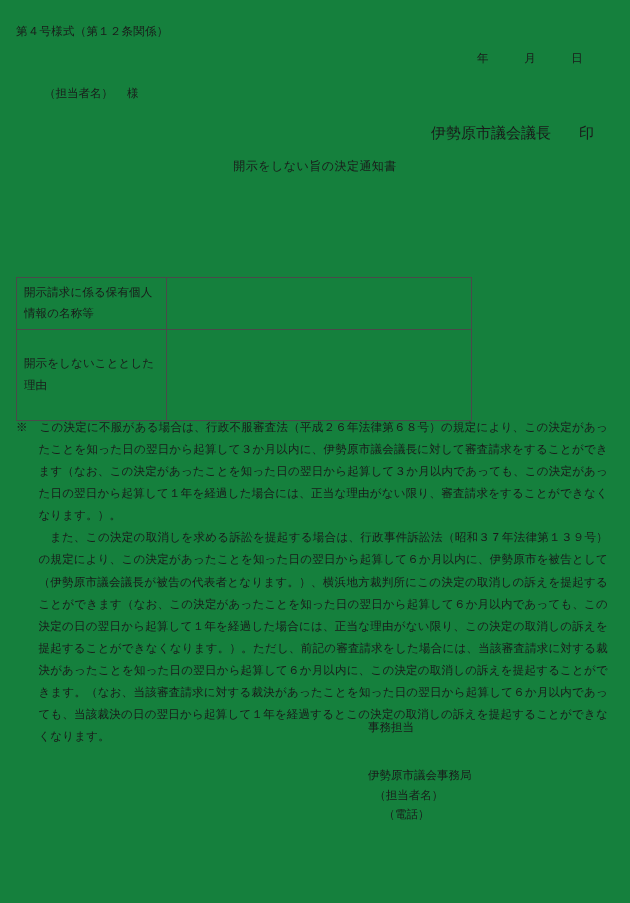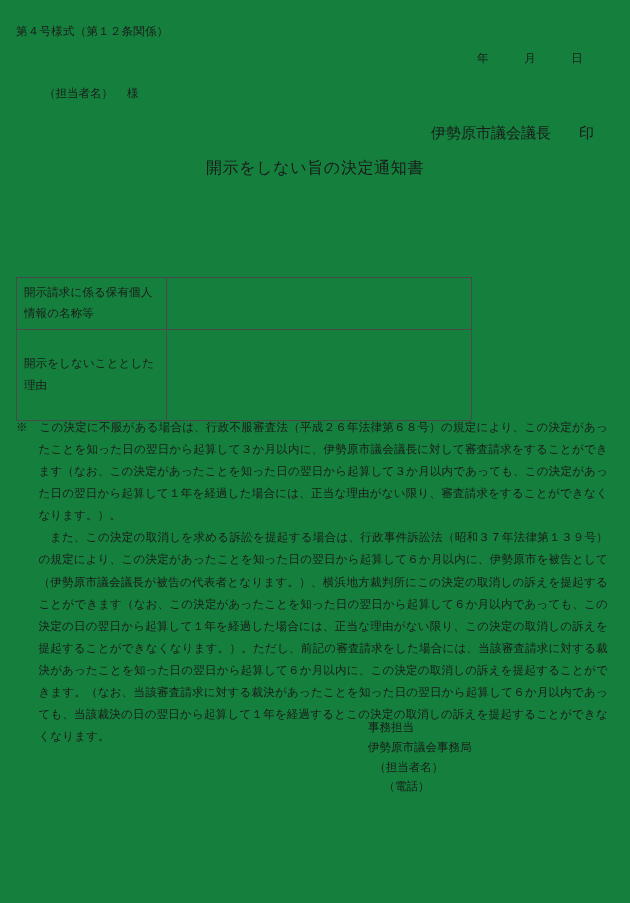--- a/index.html
+++ b/index.html
@@ -73,21 +73,21 @@
   }
   .issuer .seal {
     margin-left: 28px;
   }
   .doc-title {
     position: absolute;
     left: 0;
     right: 0;
     top: 158px;
     text-align: center;
-    font-size: 16px;
+    font-size: 12px;
     letter-spacing: 0.04em;
   }
   .body-para {
     position: absolute;
     left: 16px;
     right: 22px;
     top: 200px;
     font-size: 11.5px;
     line-height: 1.92;
     text-align: justify;
@@ -142,21 +142,21 @@
   
   .footer {
     position: absolute;
     left: 368px;
     top: 718px;
     font-size: 11.5px;
     line-height: 1.72;
   }
   .footer div { white-space: nowrap; }
   .footer .i1 { padding-left: 0; }
-  .footer .i2 { padding-left: 0; }
+  .footer .i2 { padding-left: 0; margin-top: 28px; }
   .footer .i3 { padding-left: 0.55em; }
   .footer .i4 { padding-left: 1.35em; }
 </style>
 </head>
 <body>
 
 <div class="page">
 
   <div class="form-no">第４号様式（第１２条関係）</div>
 

